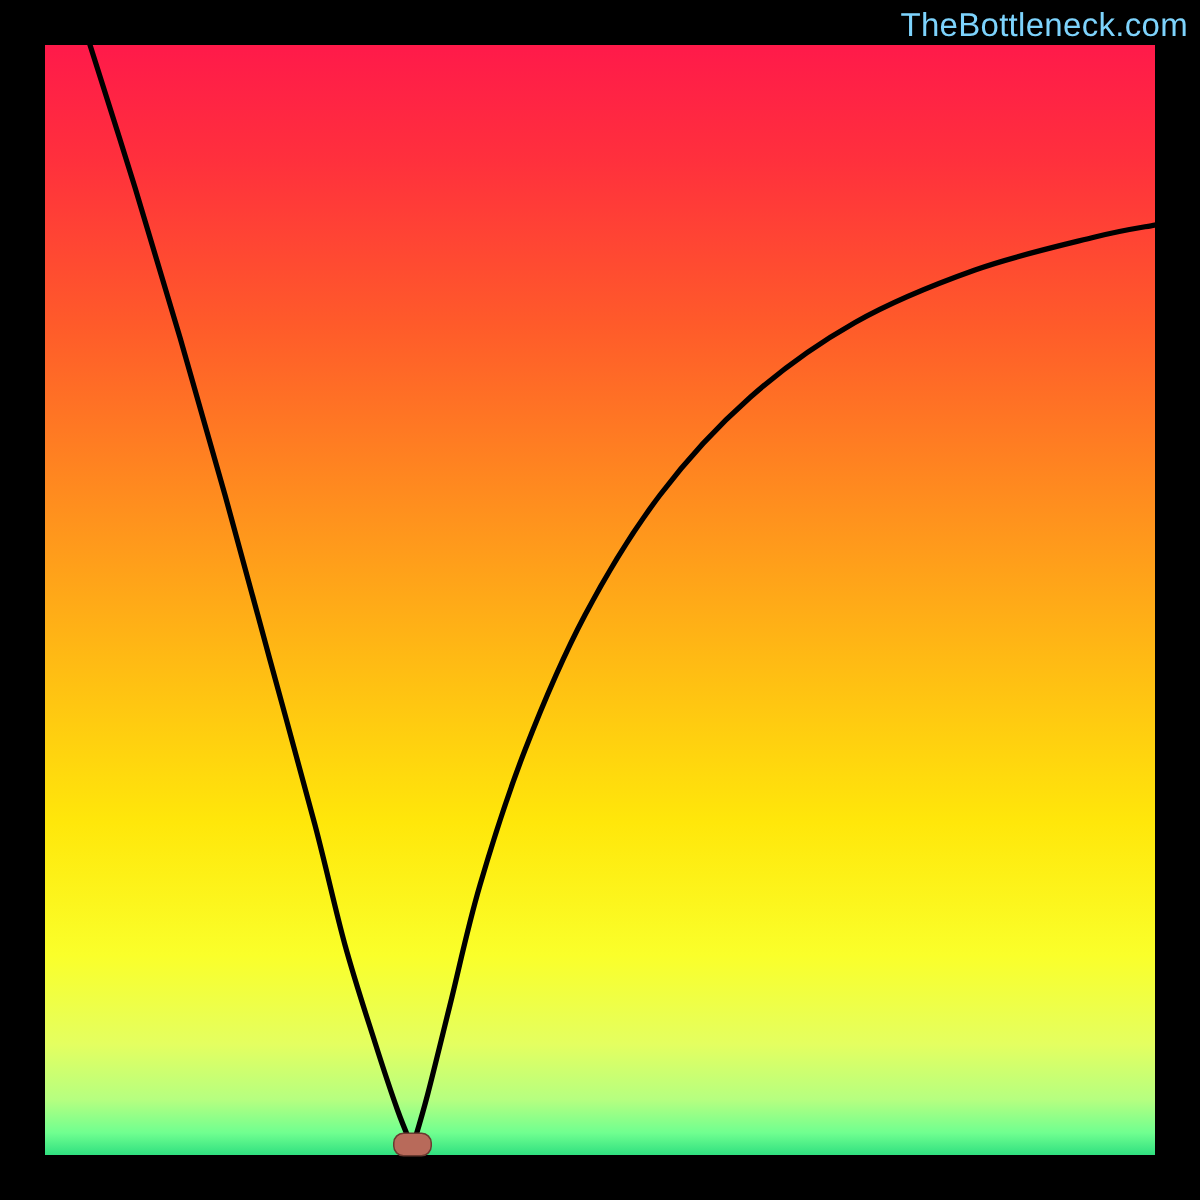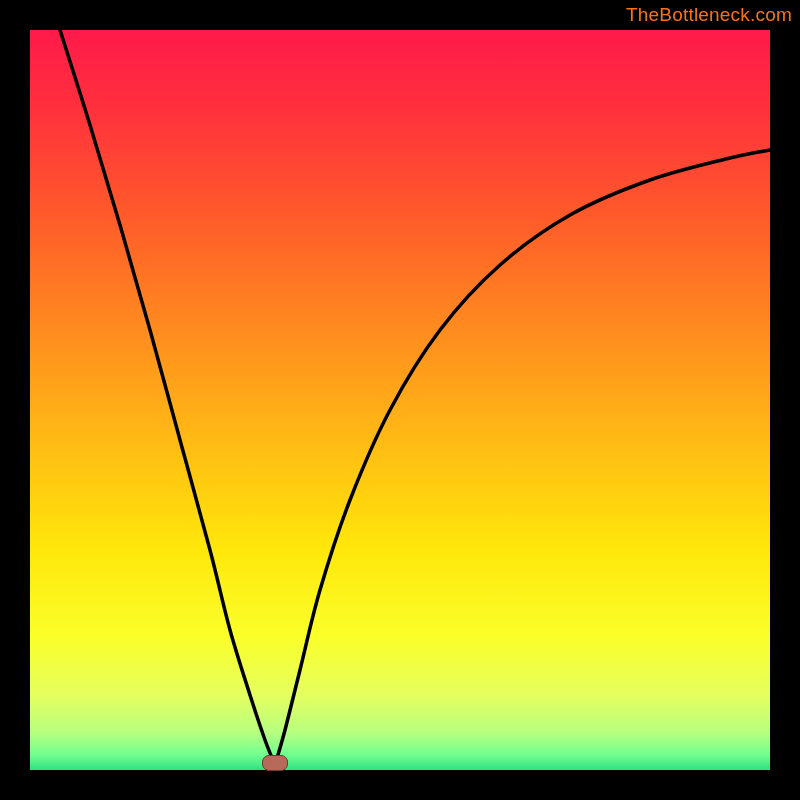--- a/index.html
+++ b/index.html
@@ -44,22 +44,22 @@
     position: absolute;
     width: 24px;
     height: 14px;
     border-radius: 7px;
     transform: translate(-50%, -50%);
   }
   .watermark {
     position: absolute;
     top: 4px;
     right: 8px;
-    color: #f97316;
-    font-size: 19px;
+    color: #7dd3fc;
+    font-size: 22px;
     font-weight: 500;
     letter-spacing: 0.2px;
   }
 </style>
 </head>
 <body>
 
 <div class="frame">
 
   <div class="watermark">TheBottleneck.com</div>

